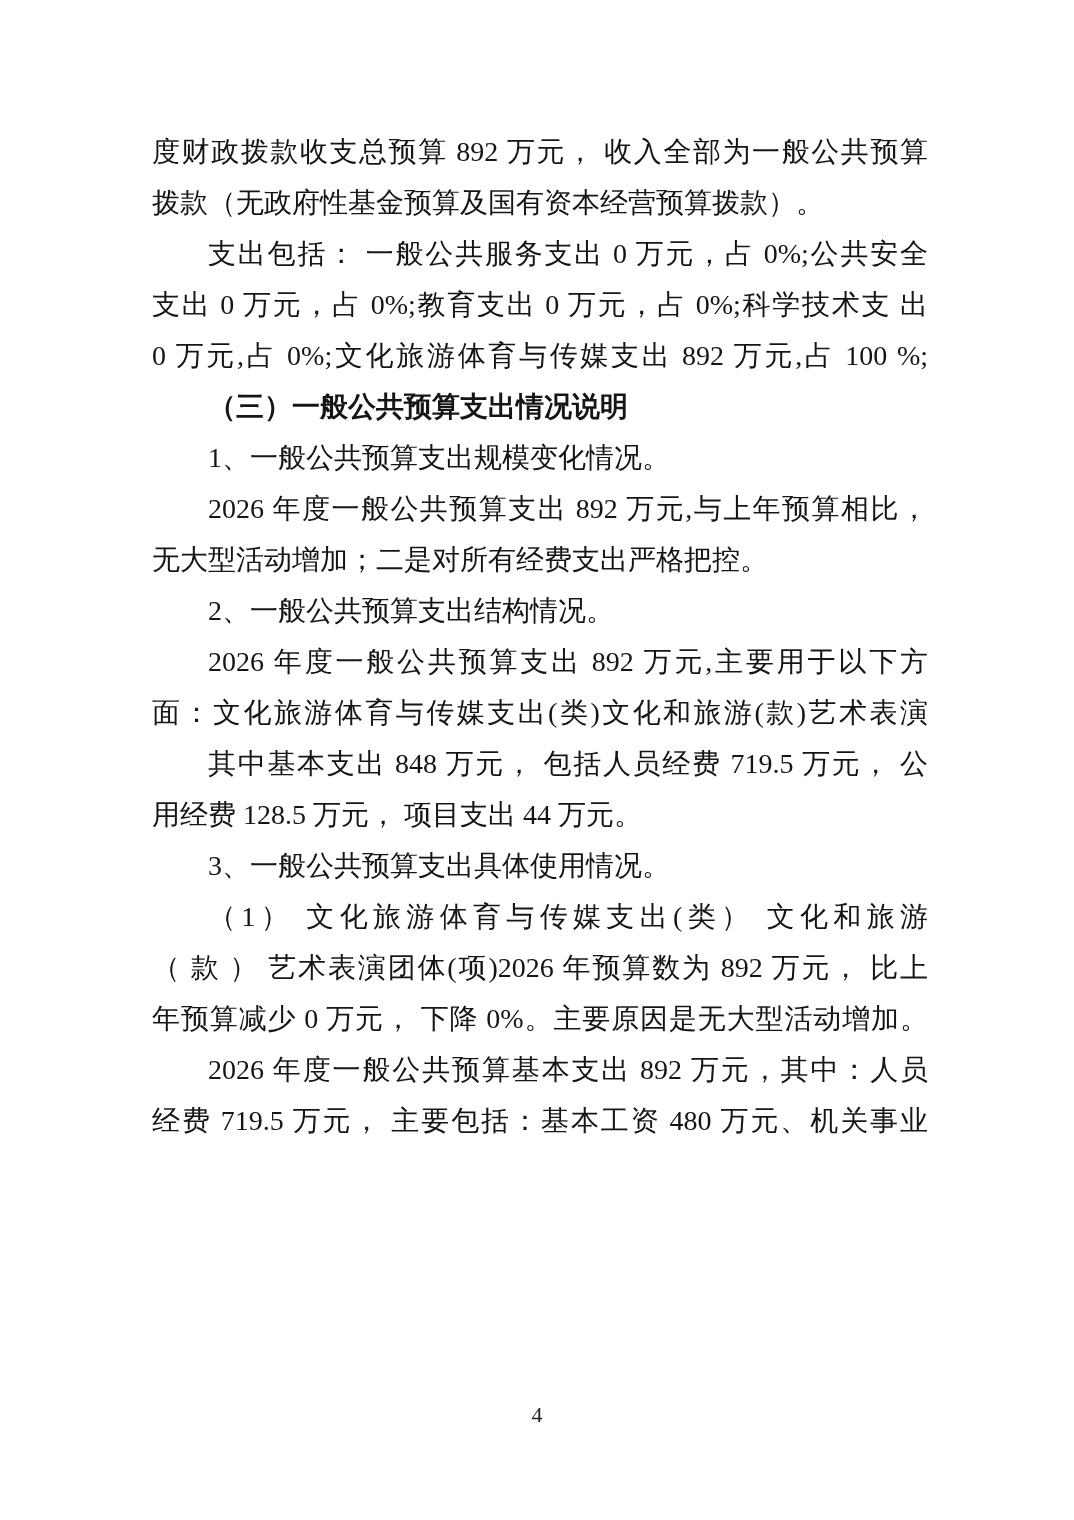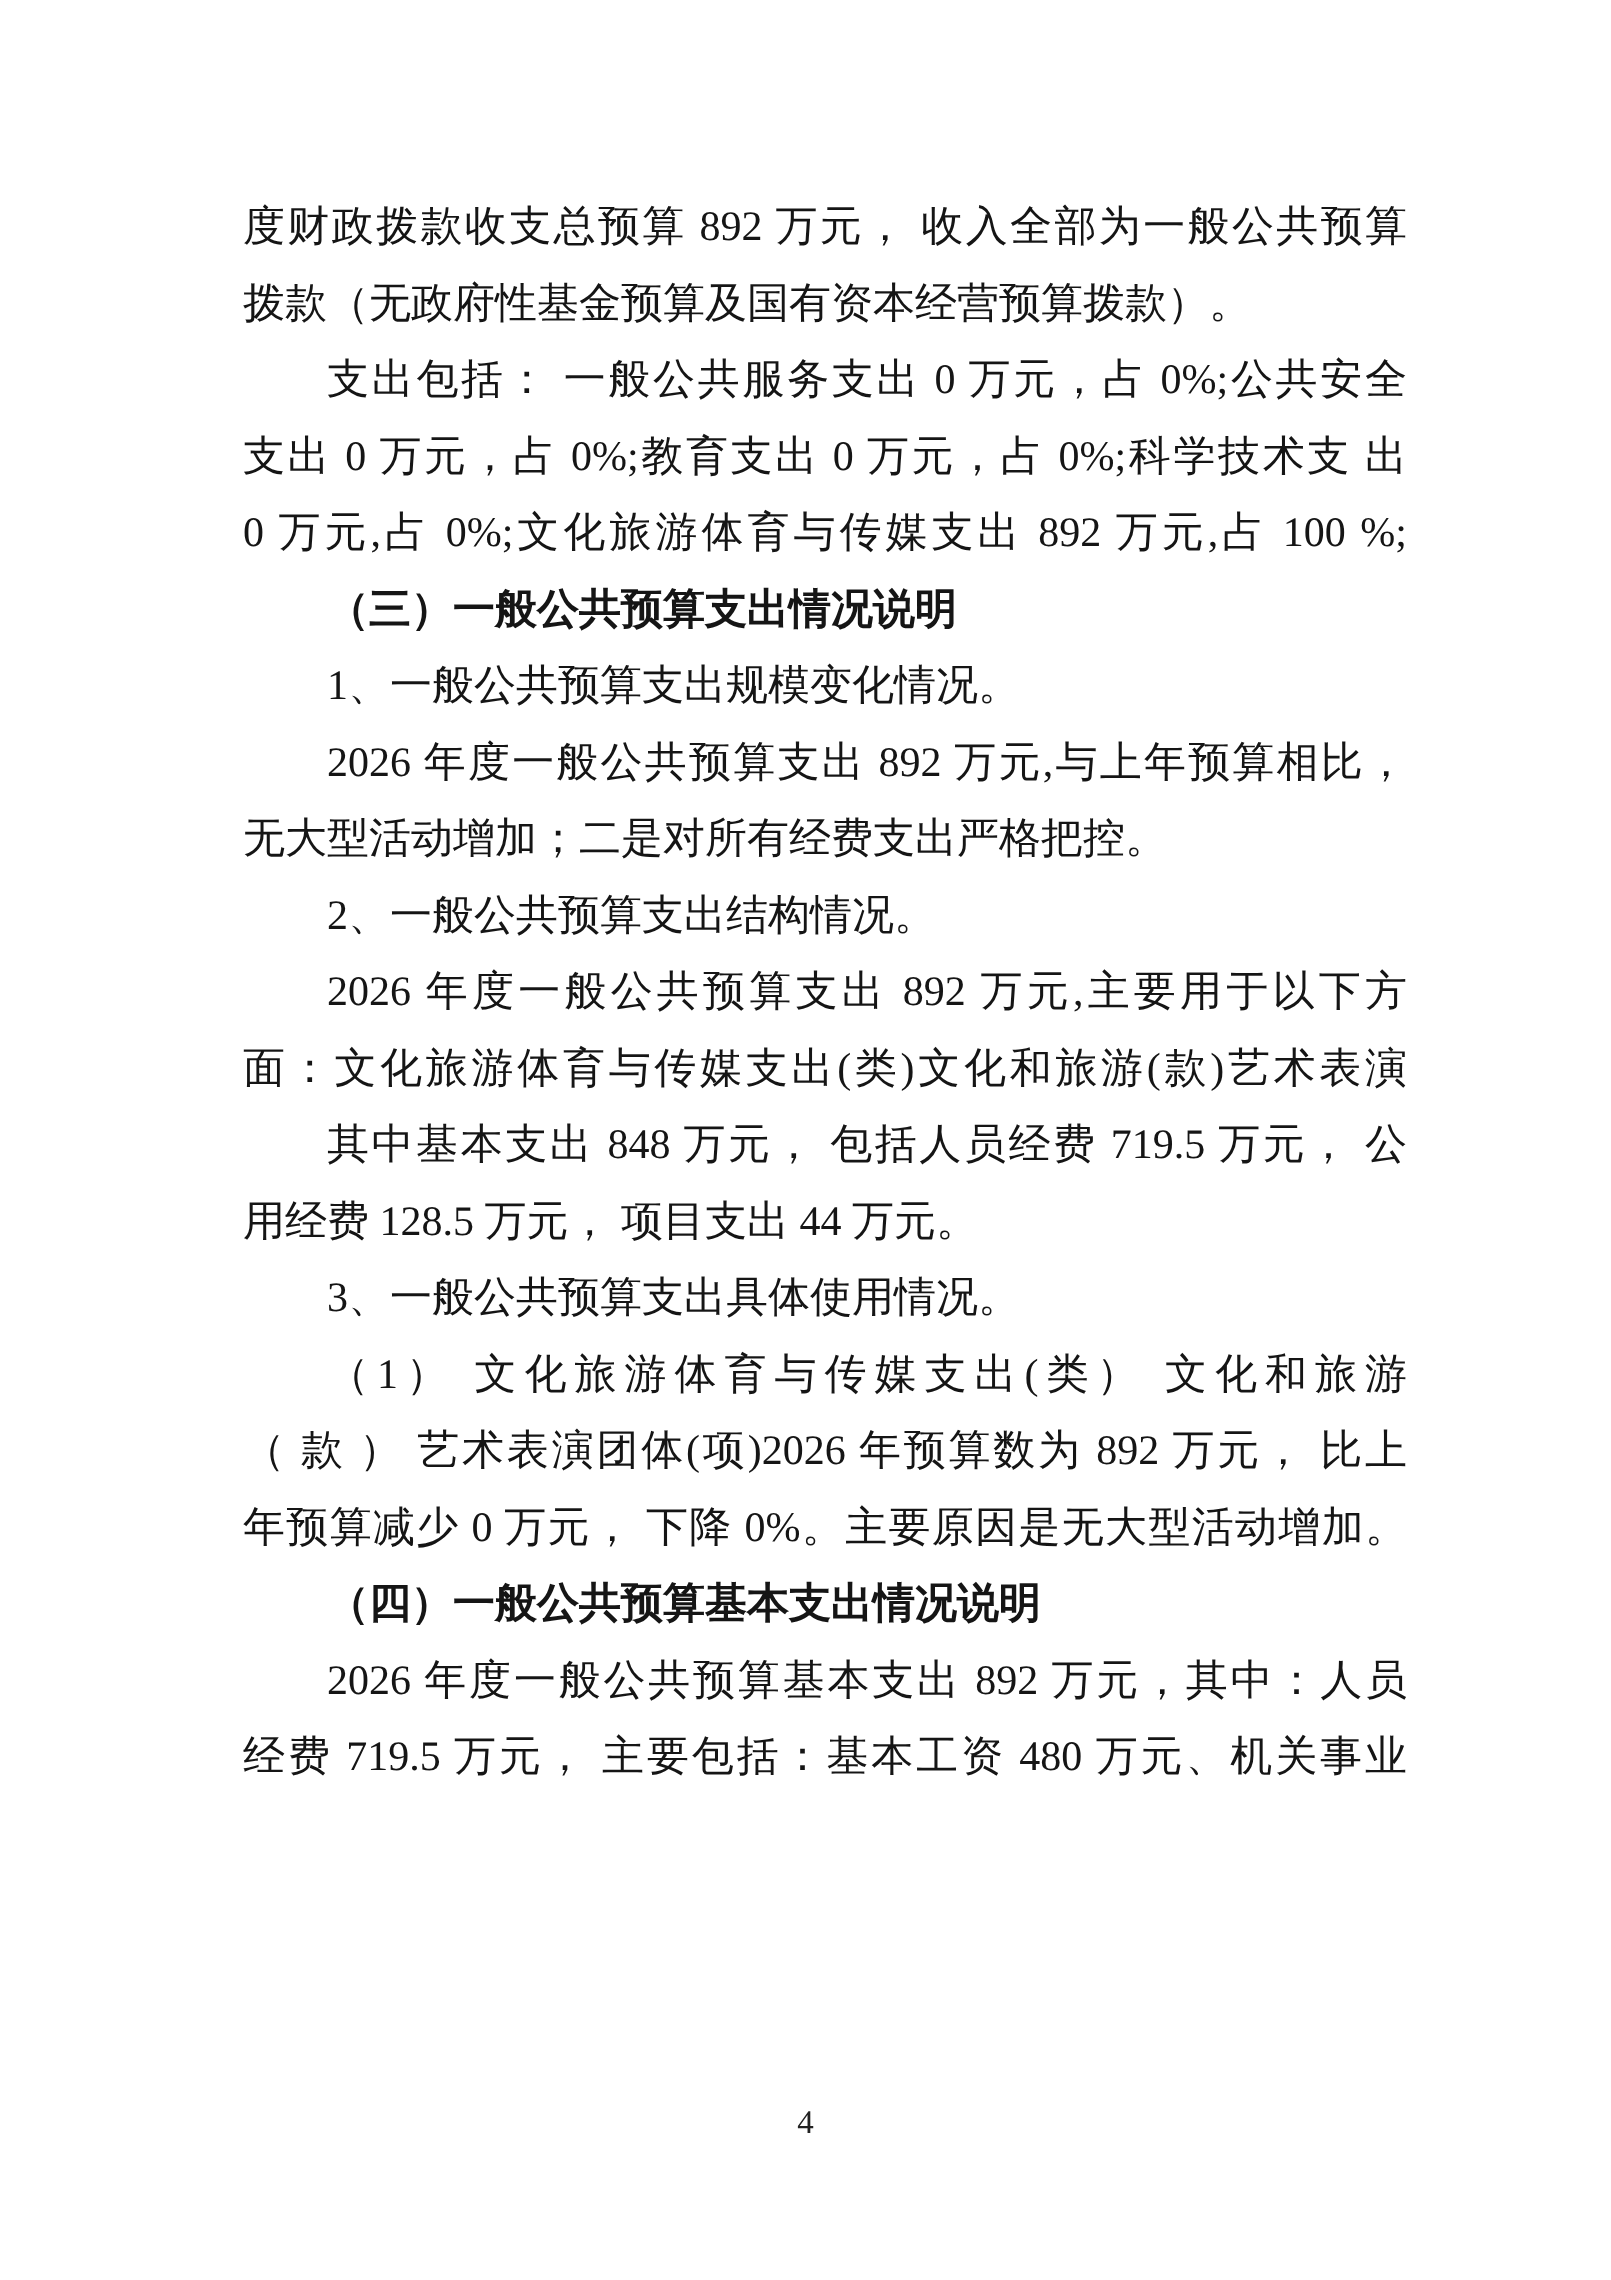--- a/index.html
+++ b/index.html
@@ -11,21 +11,21 @@
     position: relative;
     width: 1074px;
     height: 1520px;
     background: #ffffff;
     color: #151515;
     font-family: "Liberation Serif", "DejaVu Serif", serif;
     overflow: hidden;
   }
   .text-block {
     position: absolute;
-    left: 162px;
+    left: 152px;
     top: 126px;
     width: 776px;
   }
   .line {
     margin: 0;
     padding: 0;
     height: 51px;
     line-height: 51px;
     font-size: 28px;
     font-weight: 400;
@@ -74,21 +74,20 @@
     <p class="line">无大型活动增加；二是对所有经费支出严格把控。</p>
     <p class="line indent">2、一般公共预算支出结构情况。</p>
     <p class="line j indent">2026 年度一般公共预算支出 892 万元,主要用于以下方</p>
     <p class="line j">面：文化旅游体育与传媒支出(类)文化和旅游(款)艺术表演</p>
     <p class="line j indent">其中基本支出 848 万元， 包括人员经费 719.5 万元， 公</p>
     <p class="line">用经费 128.5 万元， 项目支出 44 万元。</p>
     <p class="line indent">3、一般公共预算支出具体使用情况。</p>
     <p class="line j indent">（1） 文化旅游体育与传媒支出(类） 文化和旅游</p>
     <p class="line j">（ 款 ） 艺术表演团体(项)2026 年预算数为 892 万元， 比上</p>
     <p class="line j">年预算减少 0 万元， 下降 0%。主要原因是无大型活动增加。</p>
-    <p class="line bold indent">（四）一般公共预算基本支出情况说明</p>
     <p class="line j indent">2026 年度一般公共预算基本支出 892 万元，其中：人员</p>
     <p class="line j">经费 719.5 万元， 主要包括：基本工资 480 万元、机关事业</p>
   </main>
 
   <footer class="page-footer">
     <span class="page-number">4</span>
   </footer>
 </div>
 
 </body></html>

